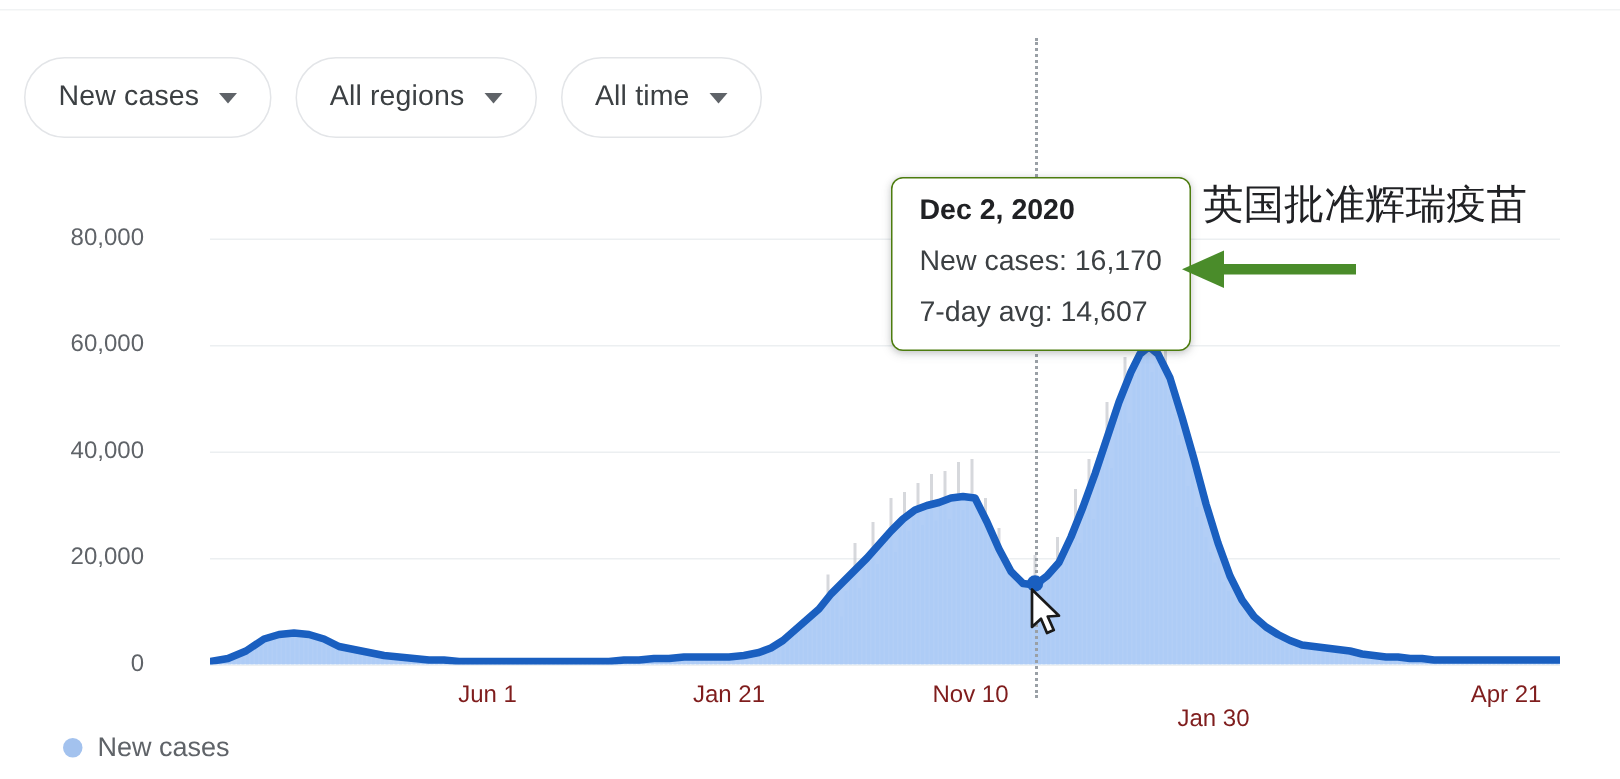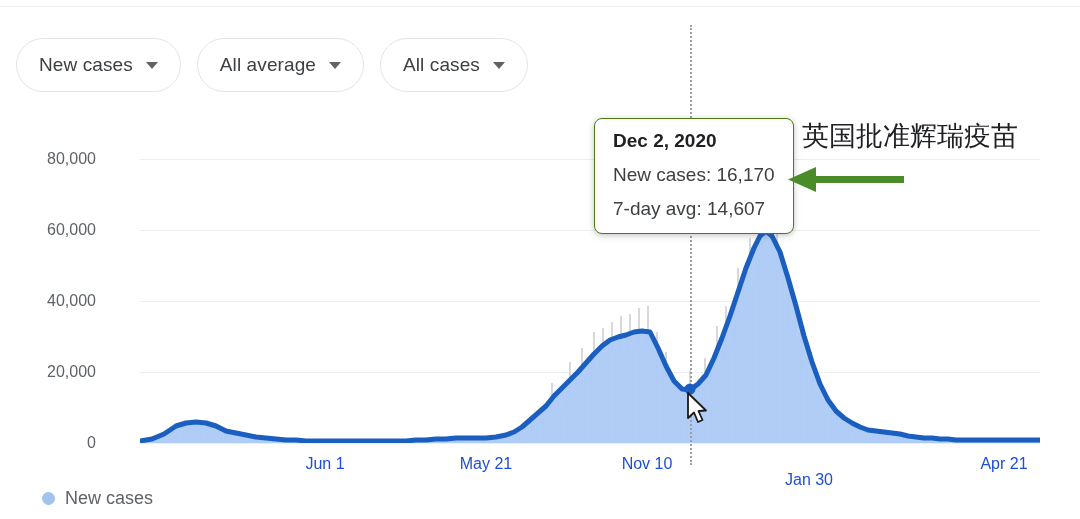--- a/index.html
+++ b/index.html
@@ -63,21 +63,21 @@
     font-size:16px;color:#5f6368;
     text-align:right;width:86px;
     transform:translateY(-50%);
     white-space:nowrap;
   }
   .gridline{
     position:absolute;left:140px;width:900px;height:1px;background:#eceff1;
   }
   .xlabel{
     position:absolute;top:355px;
-    font-size:16px;color:#1d4ed8;
+    font-size:16px;color:#7f1d1d;
     transform:translateX(-50%);
     white-space:nowrap;
   }
   .plot{position:absolute;left:0;top:0;width:1080px;height:380px;}
 
   
   .hoverline{
     position:absolute;top:-75px;height:440px;width:0;
     border-left:2px dotted #9aa0a6;
   }
@@ -132,26 +132,26 @@
 
   <div class="chips">
 
     <div class="chip">
       <span class="chip-label">New cases</span>
       <span class="caret"></span>
     </div>
 
 
     <div class="chip">
-      <span class="chip-label">All average</span>
+      <span class="chip-label">All regions</span>
       <span class="caret"></span>
     </div>
 
     <div class="chip">
-      <span class="chip-label">All cases</span>
+      <span class="chip-label">All time</span>
       <span class="caret"></span>
     </div>
 
   </div>
 
   <div class="chart">
 
     <div class="gridline" style="top:59px;"></div>
     <div class="gridline" style="top:130px;"></div>
     <div class="gridline" style="top:201px;"></div>
@@ -505,21 +505,21 @@
         <path fill="#aecbf5" opacity="0.95" d="M140,341 L152,339 L164,334 L176,326 L186,323 L196,322 L206,323 L216,326 L226,331 L236,333 L246,335 L256,337 L266,338 L276,339 L286,340 L296,340 L306,341 L316,341 L326,341 L336,341 L346,341 L356,341 L366,341 L376,341 L386,341 L396,341 L406,341 L416,340 L426,340 L436,339 L446,339 L456,338 L466,338 L476,338 L486,338 L496,337 L506,335 L514,332 L522,327 L530,320 L538,313 L546,306 L554,296 L562,288 L570,280 L578,272 L586,263 L594,254 L602,246 L610,240 L618,237 L626,235 L634,232 L642,231 L650,232 L658,248 L666,266 L674,281 L682,289 L690,290 L698,284 L706,275 L714,258 L722,238 L730,216 L738,192 L746,168 L754,148 L760,136 L766,131 L772,136 L780,152 L788,178 L796,206 L804,236 L812,262 L820,284 L828,300 L836,311 L844,318 L852,323 L860,327 L868,330 L876,331 L884,332 L892,333 L900,334 L908,336 L916,337 L924,338 L932,338 L940,339 L948,339 L956,340 L964,340 L972,340 L980,340 L990,340 L1000,340 L1010,340 L1020,340 L1030,340 L1040,340 L1040,343 L140,343 Z"></path>
 
         <path fill="none" stroke="#1a5fc0" stroke-width="5" stroke-linejoin="round" stroke-linecap="round" d="M140,341 L152,339 L164,334 L176,326 L186,323 L196,322 L206,323 L216,326 L226,331 L236,333 L246,335 L256,337 L266,338 L276,339 L286,340 L296,340 L306,341 L316,341 L326,341 L336,341 L346,341 L356,341 L366,341 L376,341 L386,341 L396,341 L406,341 L416,340 L426,340 L436,339 L446,339 L456,338 L466,338 L476,338 L486,338 L496,337 L506,335 L514,332 L522,327 L530,320 L538,313 L546,306 L554,296 L562,288 L570,280 L578,272 L586,263 L594,254 L602,246 L610,240 L618,237 L626,235 L634,232 L642,231 L650,232 L658,248 L666,266 L674,281 L682,289 L690,290 L698,284 L706,275 L714,258 L722,238 L730,216 L738,192 L746,168 L754,148 L760,136 L766,131 L772,136 L780,152 L788,178 L796,206 L804,236 L812,262 L820,284 L828,300 L836,311 L844,318 L852,323 L860,327 L868,330 L876,331 L884,332 L892,333 L900,334 L908,336 L916,337 L924,338 L932,338 L940,339 L948,339 L956,340 L964,340 L972,340 L980,340 L990,340 L1000,340 L1010,340 L1020,340 L1030,340 L1040,340"></path>
       </g>
     </svg>
 
     <div class="hoverline" style="left:690px;"></div>
     <div class="hoverdot" style="left:690px;top:289px;"></div>
 
     <div class="xlabel" style="left:325px;">Jun 1</div>
-    <div class="xlabel" style="left:486px;">May 21</div>
+    <div class="xlabel" style="left:486px;">Jan 21</div>
     <div class="xlabel" style="left:647px;">Nov 10</div>
     <div class="xlabel" style="left:809px;margin-top:16px;">Jan 30</div>
     <div class="xlabel" style="left:972px;margin-left:32px;">Apr 21</div>
 
   </div>
 
   <div class="tooltip">
     <div class="tt-date">Dec 2, 2020</div>
     <div class="tt-row">New cases: 16,170</div>
     <div class="tt-row">7-day avg: 14,607</div>

